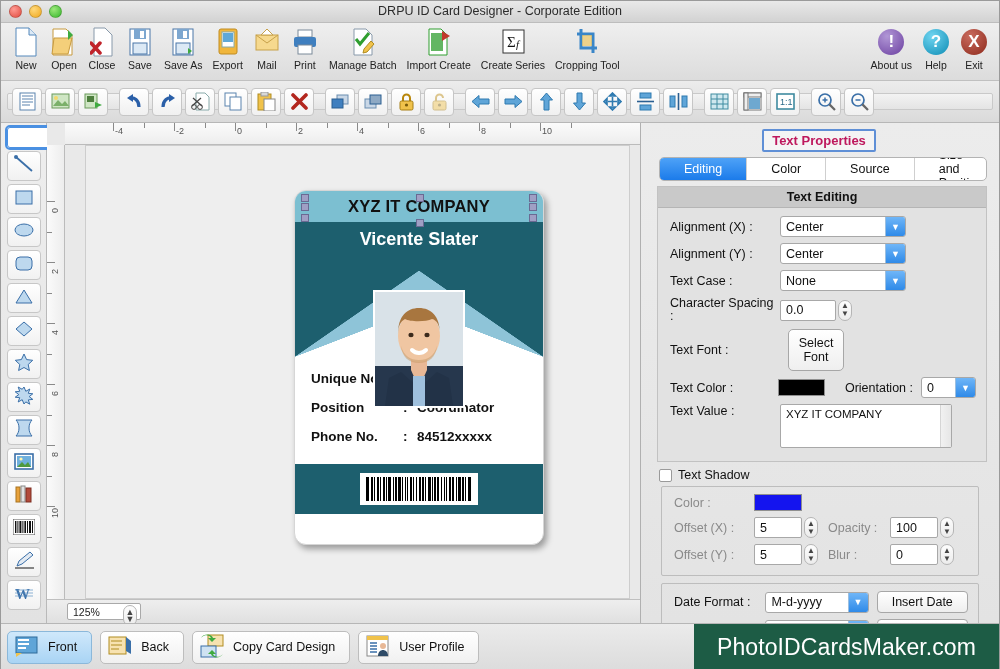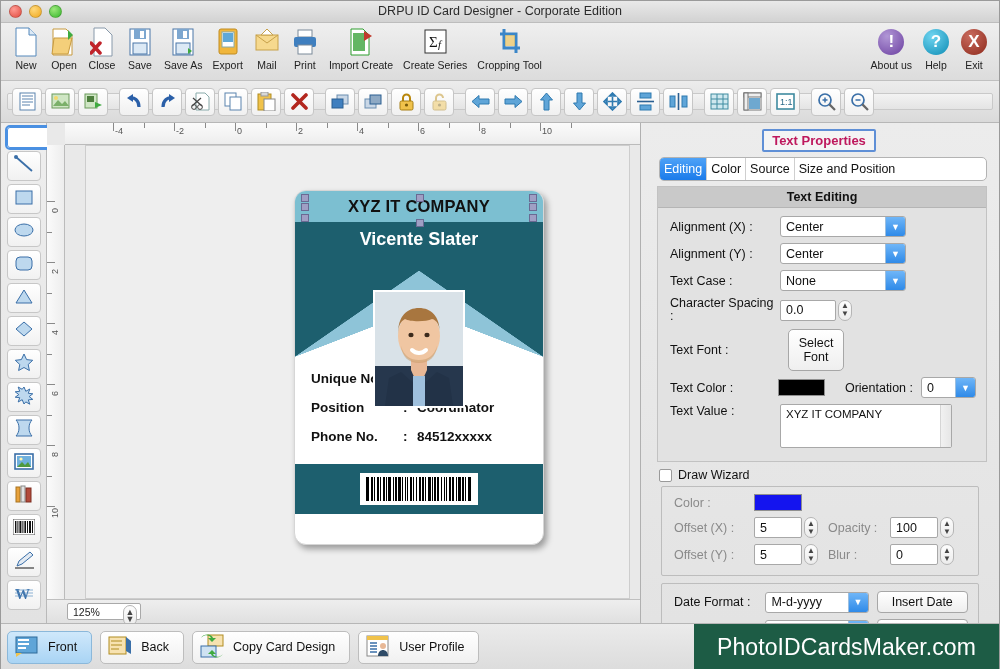--- a/index.html
+++ b/index.html
@@ -113,21 +113,21 @@
   .handle{ position:absolute; width:8px;height:8px; background:#9f9fc4; border:1px solid #6a6a93; z-index:9; }
 
   
   .props{ width:358px; background:linear-gradient(#ececec,#e3e3e3); padding:6px 8px 0 6px;
           position:relative; }
   .props-title{ width:110px; margin:0 auto 5px; text-align:center; font-size:13px; font-weight:bold;
       color:#be185d; background:#f4f4f4; border:2px solid #5f8fd6; border-radius:2px; padding:2px 8px;
       width:fit-content; }
   .tabs{ display:flex; background:#fff; border:1px solid #b3b3b3; border-radius:5px; overflow:hidden;
          margin:0 4px 5px 12px; height:24px; }
-  .tab{ padding:0 4px; font-size:12.5px; color:#111; display:flex; align-items:center;
+  .tab{ padding:0 24px; font-size:12.5px; color:#111; display:flex; align-items:center;
         border-right:1px solid #cfcfcf; }
   .tab:last-child{ border-right:none; }
   .tab.active{ background:linear-gradient(#4ea2f7,#1b7bea); color:#fff; }
   .pbox{ background:#e2e2e2; border:1px solid #c2c2c2; margin:0 4px 0 10px; padding:0 0 7px; }
   .sect-head{ background:#c9c9c9; text-align:center; font-size:12.5px; font-weight:bold;
     color:#111; padding:3px 0; border-bottom:1px solid #b5b5b5; }
   .grid{ padding:8px 10px 0 12px; }
   .r{ display:flex; align-items:center; margin-bottom:6px; }
   .lab{ width:110px; font-size:12.5px; color:#111; }
   .lab.dim{ color:#8a8a8a; }
@@ -270,20 +270,30 @@
         <div class="glyph">
           <svg width="26" height="30" viewBox="0 0 26 30">
               <rect x="6" y="3" width="14" height="7" fill="#fff" stroke="#7a8a99"></rect>
               <rect x="2" y="10" width="22" height="10" rx="2" fill="#3f7fbf"></rect>
               <rect x="6" y="18" width="14" height="9" fill="#fff" stroke="#7a8a99"></rect>
             </svg>
         </div>
         <div class="lbl">Print</div>
       </div>
 
+      <div class="mtitem">
+        <div class="glyph">
+          <svg width="24" height="30" viewBox="0 0 24 30">
+              <path d="M3 2h12l6 6v20H3z" fill="#fff" stroke="#8899aa"></path>
+              <path d="M5 12l4 5 9-11" fill="none" stroke="#2f9e2f" stroke-width="3"></path>
+              <path d="M13 22l7-8 3 3-7 8-4 1z" fill="#f0c24b" stroke="#b08c20"></path>
+            </svg>
+        </div>
+        <div class="lbl">Manage Batch</div>
+      </div>
 
       <div class="mtitem">
         <div class="glyph">
           <svg width="26" height="30" viewBox="0 0 26 30">
               <path d="M3 2h12l6 6v20H3z" fill="#fff" stroke="#2f9e2f"></path>
               <rect x="5" y="6" width="12" height="18" fill="#2f9e2f" opacity=".75"></rect>
               <path d="M16 4l8 5-8 5z" fill="#c0392b"></path>
             </svg>
         </div>
         <div class="lbl">Import Create</div>
@@ -833,21 +843,21 @@
             <div class="ta">
               <span>XYZ IT COMPANY</span>
               <span class="sb"></span>
             </div>
           </div>
         </div>
       </div>
 
       <div class="chkrow">
         <div class="chk"></div>
-        <div class="chklab">Draw Wizard</div>
+        <div class="chklab">Text Shadow</div>
       </div>
 
       <div class="grp">
         <div class="r">
           <div class="lab dim" style="width:80px;">Color :</div>
           <div class="swatch" id="shadowColorSwatch" style="background: rgb(20, 20, 239);"></div>
         </div>
         <div class="r">
           <div class="lab dim" style="width:80px;">Offset (X) :</div>
           <div class="num" style="width:48px;">5</div>

